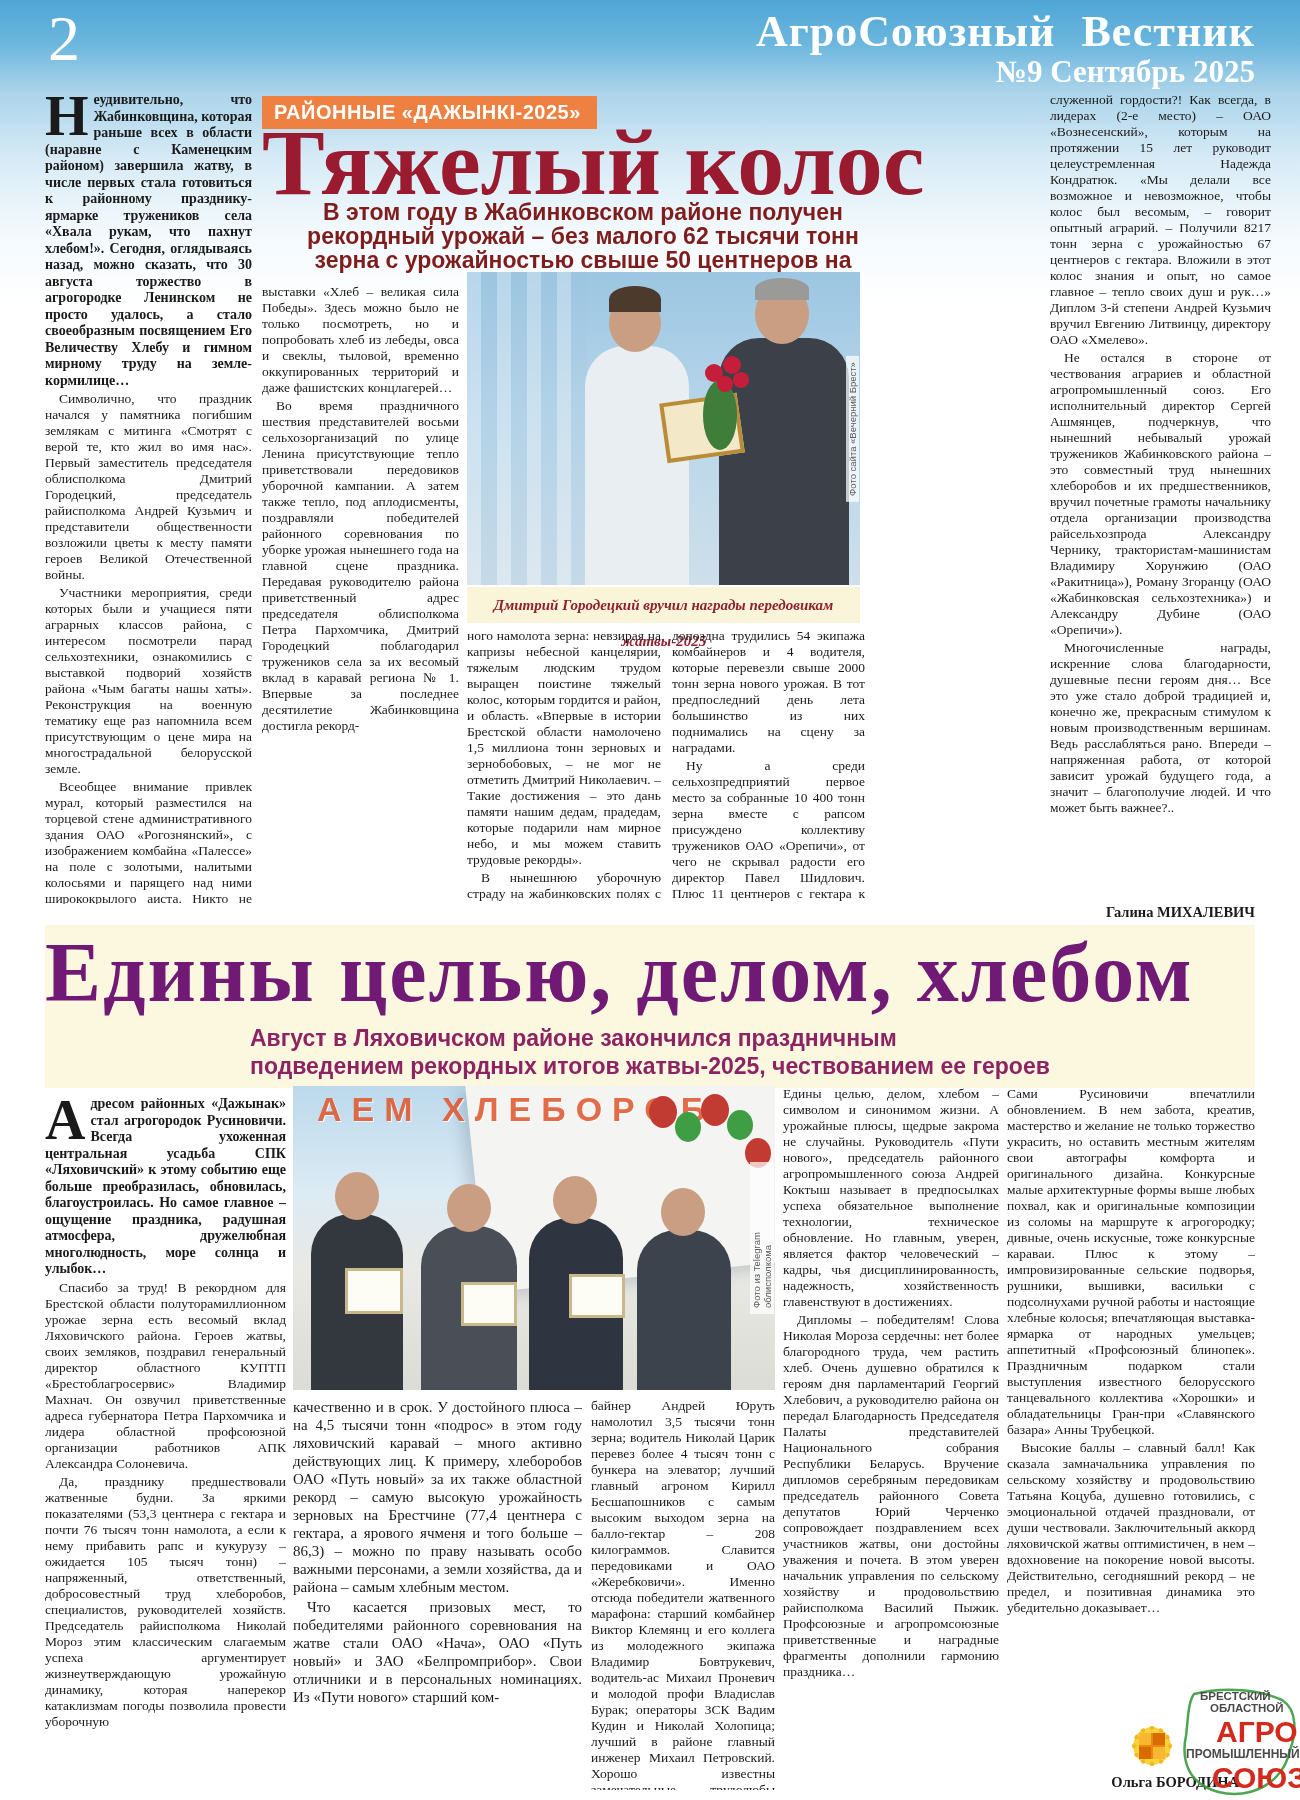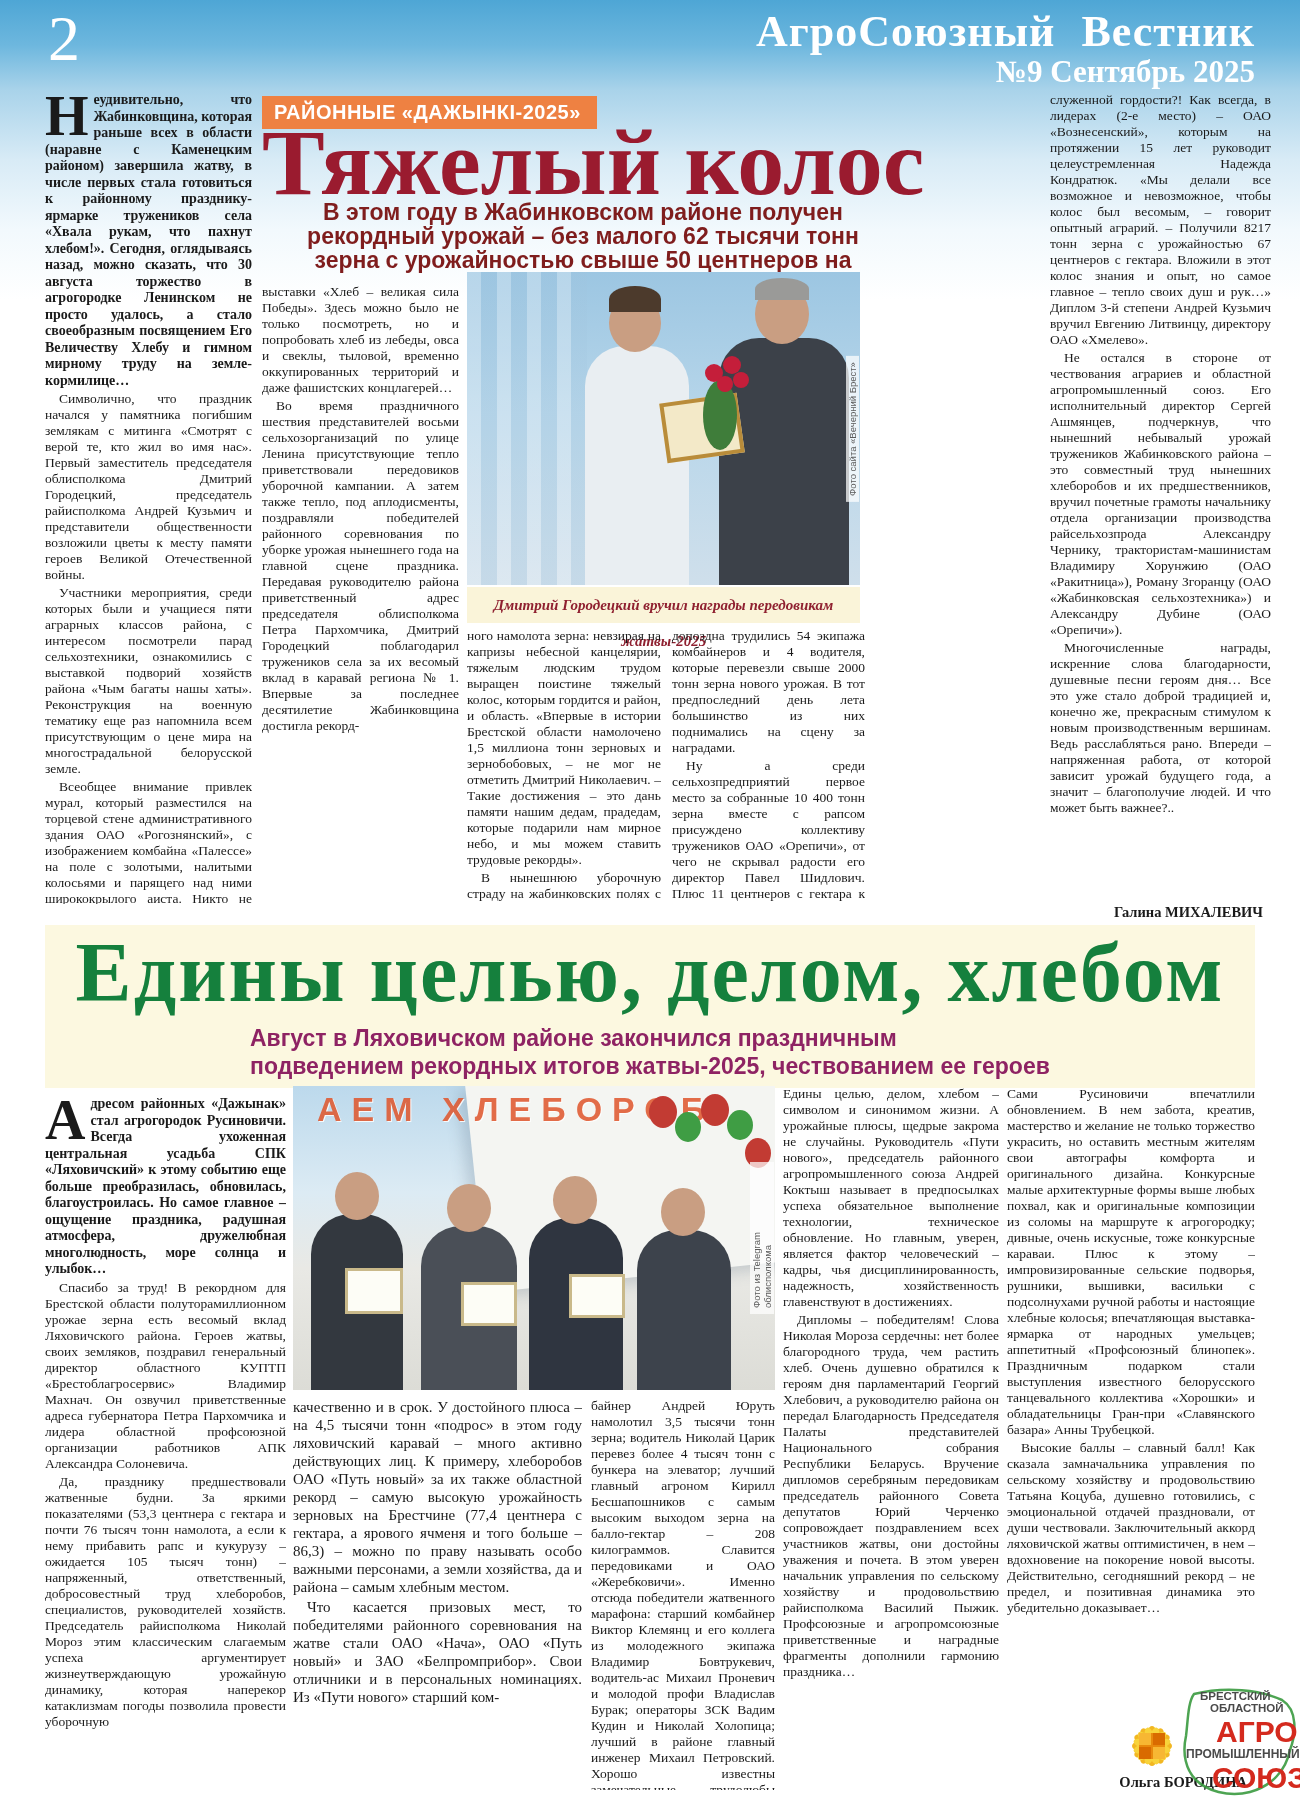--- a/index.html
+++ b/index.html
@@ -12,36 +12,36 @@
   
   .pagenum{left:48px;top:2px;font-size:64px;color:#fff;font-weight:normal;}
   .masthead{right:45px;top:6px;width:700px;text-align:right;color:#fff;font-weight:bold;font-size:44px;word-spacing:14px;letter-spacing:1px;}
   .issue{right:45px;top:54px;width:500px;text-align:right;color:#fff;font-weight:bold;font-size:31px;}
   
   .col{font-size:13.5px;line-height:16px;text-align:justify;overflow:hidden;}
   .col p{margin:0 0 2px 0;}
   .col p + p{text-indent:14px;}
   .bold p.lead, p.lead{font-weight:bold;font-size:14px;line-height:16.5px;}
   .dropcap{float:left;font-size:56px;line-height:44px;font-weight:bold;padding:2px 5px 0 0;}
-  .byline{position:absolute;bottom:0;right:8px;font-weight:bold;font-size:14.5px;background:#fff;padding-left:10px;}
+  .byline{position:absolute;bottom:0;right:16px;font-weight:bold;font-size:14.5px;background:#fff;padding-left:10px;}
   
   .badge{left:262px;top:96px;background:#EE8142;color:#fff;font-family:"Liberation Sans",sans-serif;
          font-weight:bold;font-size:20px;padding:5px 16px 5px 12px;letter-spacing:.5px;}
   .headline1{left:262px;top:116px;width:772px;text-align:left;color:#9A1B2F;font-weight:bold;font-size:94px;line-height:92px;}
   .subhead1{left:292px;top:200px;width:582px;text-align:center;color:#7f1d1d;
             font-family:"Liberation Sans",sans-serif;font-weight:bold;font-size:23px;line-height:24px;}
   .photo{overflow:hidden;}
   .photo1{left:467px;top:272px;width:393px;height:313px;background:linear-gradient(180deg,#9cc6e2,#b7d6ea 45%,#cfdfeb);}
   .caption1{left:467px;top:587px;width:393px;height:36px;background:#FAF4D9;color:#8F2030;
             font-style:italic;font-weight:bold;font-size:15px;line-height:36px;text-align:center;}
   .vcredit{position:absolute;right:1px;top:50%;transform:translateY(-50%) rotate(180deg);writing-mode:vertical-rl;
            font-family:"Liberation Sans",sans-serif;font-size:9.5px;color:#5a5a5a;background:rgba(255,255,255,.72);padding:6px 1px;}
   
   .band2{left:45px;top:925px;width:1210px;height:163px;background:#FCF8E0;}
-  .headline2{left:45px;top:928px;width:1210px;text-align:center;color:#15803d;font-weight:bold;font-size:84px;line-height:90px;letter-spacing:2px;}
+  .headline2{left:45px;top:928px;width:1210px;text-align:left;color:#701a75;font-weight:bold;font-size:84px;line-height:90px;letter-spacing:2px;}
   .subhead2{left:250px;top:1024px;width:800px;text-align:left;color:#8E2363;
             font-family:"Liberation Sans",sans-serif;font-weight:bold;font-size:23px;line-height:28px;}
   .photo2{left:293px;top:1086px;width:482px;height:304px;background:linear-gradient(180deg,#bcd9ec,#dcebf4 35%,#e9e9e5 60%,#dcdcd6);}
   
   .stripe{position:absolute;left:0;top:0;width:120px;height:100%;
           background:repeating-linear-gradient(90deg,rgba(255,255,255,.28) 0 14px,rgba(160,195,220,.2) 14px 30px);}
   .fig{position:absolute;border-radius:40px 40px 0 0;}
   .head{position:absolute;border-radius:50%;background:#c99e82;}
   .hair{position:absolute;border-radius:50% 50% 0 0;background:#4c3a2c;}
   .cert{position:absolute;background:#f3e9c8;border:4px solid #b98c3a;transform:rotate(-8deg);}

